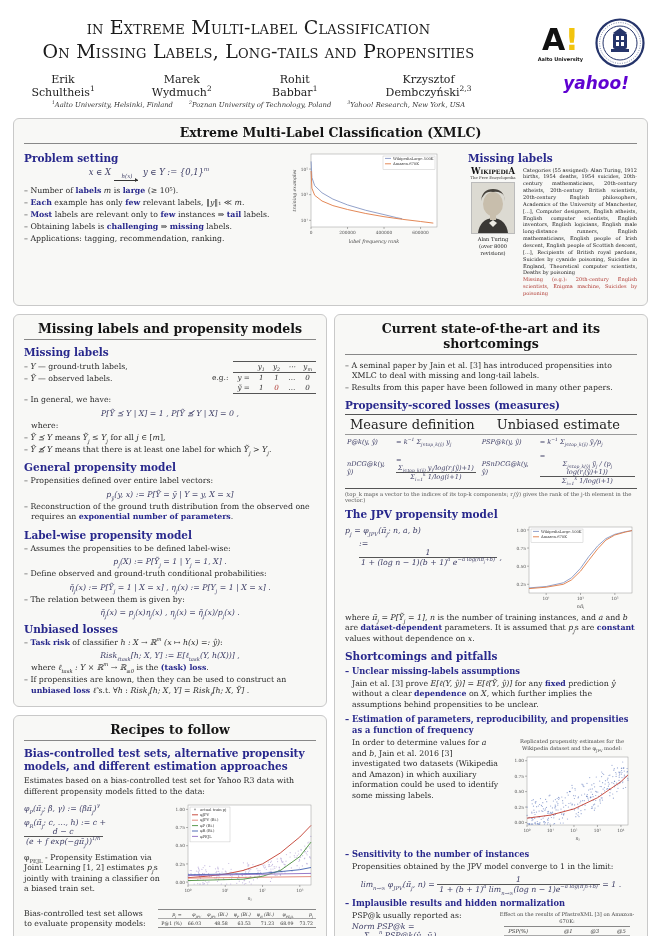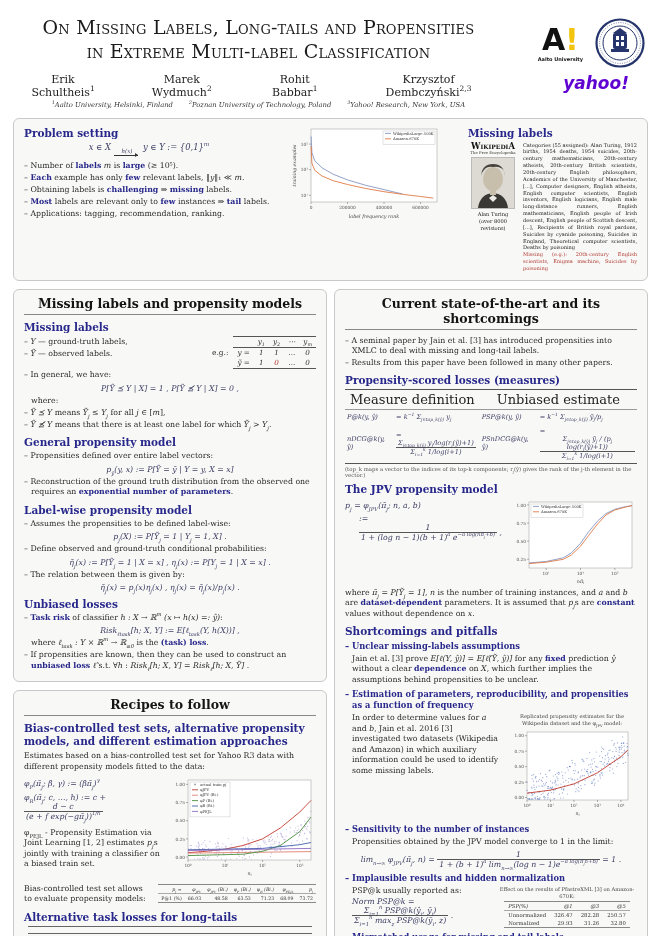--- a/index.html
+++ b/index.html
@@ -91,22 +91,22 @@
   .turing{width:42px;height:50px;margin:2px auto 0;background:#e9e7e0;border:.5px solid #bbb;display:block}
 </style>
 </head>
 <body>
 
 <div class="page">
 
   <div class="hdr">
     <div class="titleblock">
       <div class="title">
+        <div>in Extreme Multi-label Classification</div>
         <div>On Missing Labels, Long-tails and Propensities</div>
-        <div>in Extreme Multi-label Classification</div>
       </div>
       <div class="authors">
         <span>Erik Schultheis<sup>1</sup></span>
         <span>Marek Wydmuch<sup>2</sup></span>
         <span>Rohit Babbar<sup>1</sup></span>
         <span>Krzysztof Dembczyński<sup>2,3</sup></span>
       </div>
       <div class="affils">
         <span><sup>1</sup>Aalto University, Helsinki, Finland</span>
         <span><sup>2</sup>Poznan University of Technology, Poland</span>
@@ -132,33 +132,34 @@
           <rect x="16" y="31" width="18" height="3" fill="#26356b"></rect>
         </svg>
       </div>
       <div class="yahoo">yahoo!</div>
     </div>
   </div>
 
   <div class="main">
 
     <div class="box xmlcbox">
+      <div class="btitle">Extreme Multi-Label Classification (XMLC)</div>
       <div class="xcols">
         <div class="pcol">
           <div class="sh">Problem setting</div>
           <div class="f" style="font-size:8.4px">
             <span>x ∈ X</span><span class="maparrow">
                 <span class="lab">h(x)</span>
                 <span class="shaft"></span>
               </span><span>y ∈ Y := {0,1}<sup>m</sup></span>
           </div>
           <div class="t dash">Number of <b>labels</b> <i>m</i> is <b>large</b> (≥ 10⁵).</div>
           <div class="t dash"><b>Each</b> example has only <b>few</b> relevant labels, ‖<i>y</i>‖₁ ≪ <i>m</i>.</div>
+          <div class="t dash"><b>Most</b> labels are relevant only to <b>few</b> instances ⇒ <b>tail</b> labels.</div>
           <div class="t dash">Obtaining labels is <b>challenging</b> ⇒ <b>missing</b> labels.</div>
-          <div class="t dash"><b>Most</b> labels are relevant only to <b>few</b> instances ⇒ <b>tail</b> labels.</div>
           <div class="t dash">Applications: tagging, recommendation, ranking.</div>
         </div>
         <div class="ccol">
           <div class="chart"><svg width="152" height="94">
                 <rect x="21" y="4" width="126" height="73" fill="#ffffff" stroke="#999" stroke-width="0.5"></rect>
                 <line x1="21" y1="77" x2="21" y2="79" stroke="#666" stroke-width="0.5"></line>
                 <text x="21" y="84" text-anchor="middle" font-size="4.3" fill="#555" font-family="DejaVu Serif, serif">0</text>
                 <line x1="57.52173913043478" y1="77" x2="57.52173913043478" y2="79" stroke="#666" stroke-width="0.5"></line>
                 <text x="57.52173913043478" y="84" text-anchor="middle" font-size="4.3" fill="#555" font-family="DejaVu Serif, serif">200000</text>
                 <line x1="94.04347826086956" y1="77" x2="94.04347826086956" y2="79" stroke="#666" stroke-width="0.5"></line>

